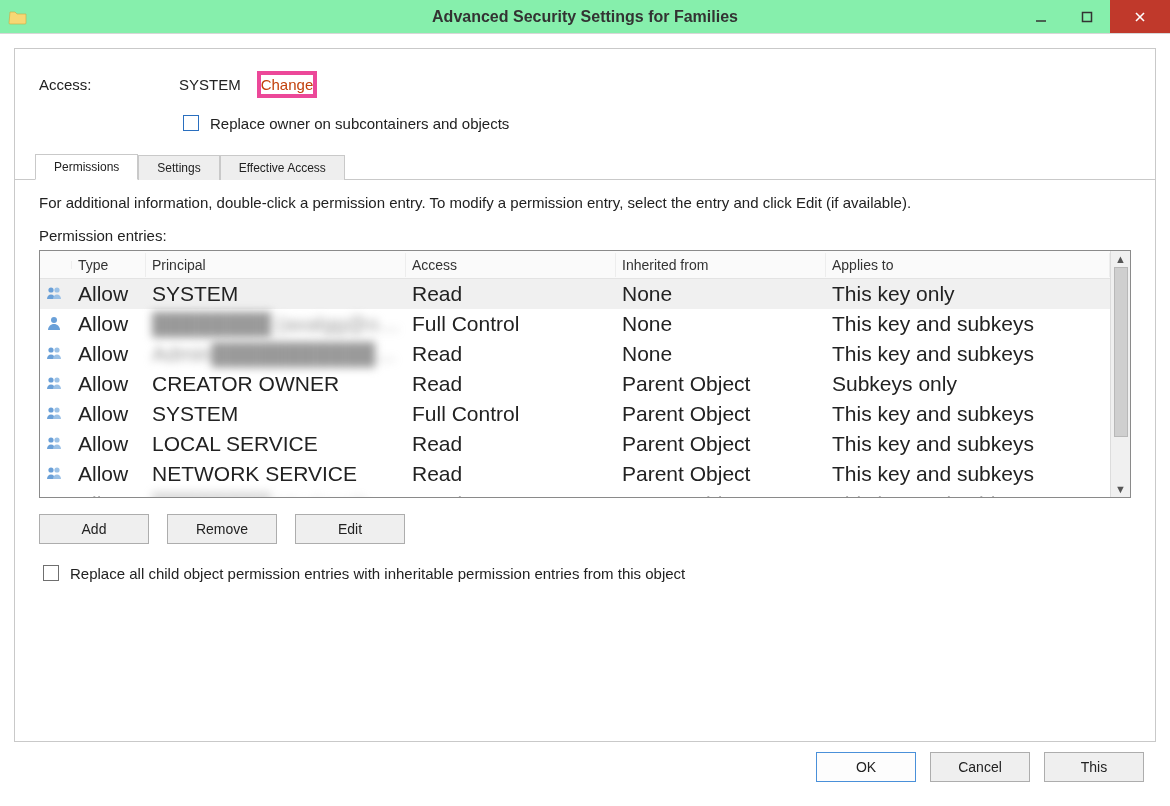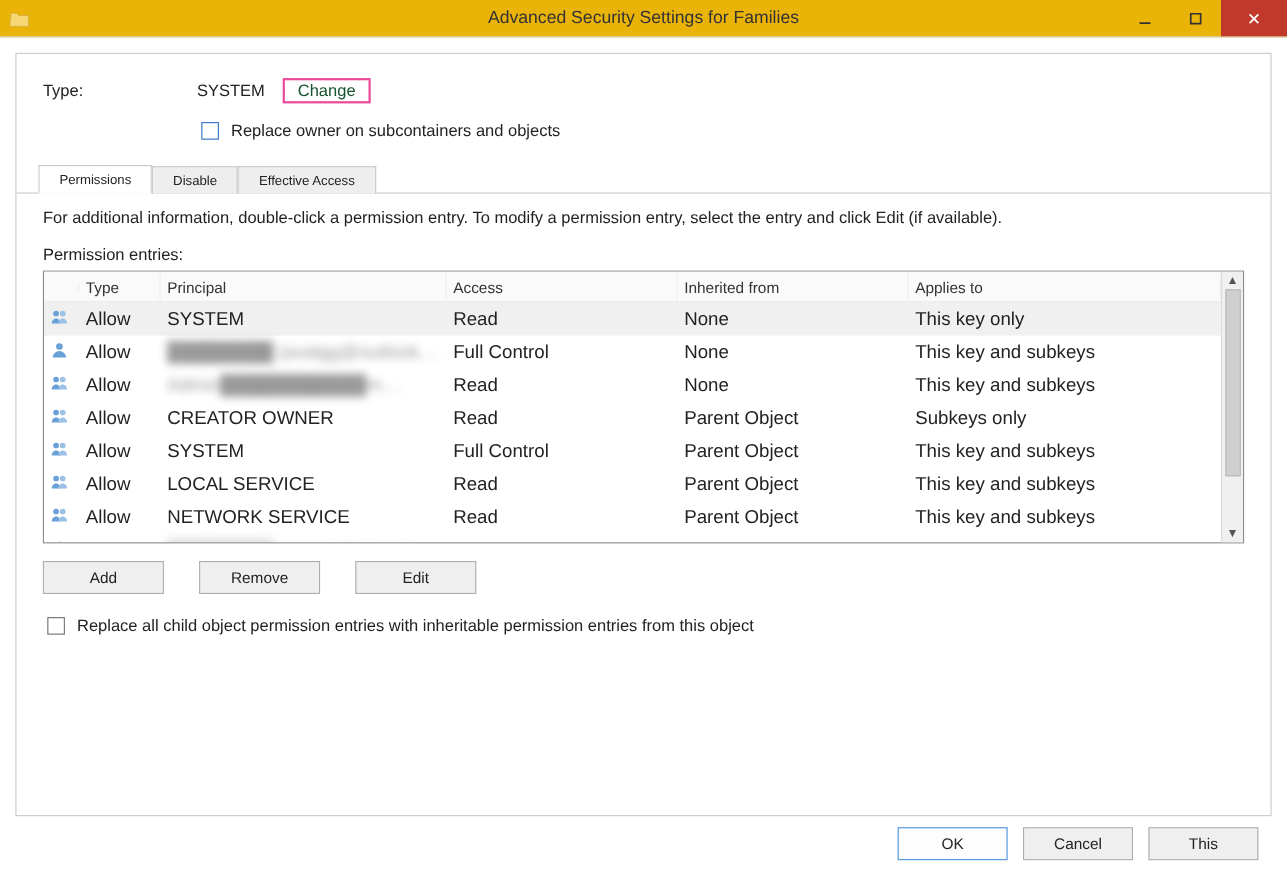--- a/index.html
+++ b/index.html
@@ -11,24 +11,25 @@
     background: #fff;
     width: 1170px;
     height: 806px;
     overflow: hidden;
   }
 
   
   .titlebar {
     height: 34px;
     border-bottom: 1px solid #d7d7d7;
-    background: #eab308;
+    background: #86efac;
     display: flex;
     align-items: center;
     position: relative;
+    font-weight: bold;
   }
   .titlebar .app-icon {
     width: 20px; height: 20px;
     margin-left: 8px;
     position: relative;
   }
   .titlebar .app-icon svg { width:20px; height:20px; }
   .titlebar .title {
     position: absolute;
     left: 0; right: 0;
@@ -77,23 +78,23 @@
     padding: 22px 24px 14px 24px;
   }
   .owner-row {
     display: flex;
     align-items: center;
     gap: 10px;
   }
   .owner-label { width: 130px; }
   .owner-value { }
   .change-link {
-    color: #14532d;
-    border: 2px solid #ec4899;
-    padding: 1px 12px;
+    color: #c2410c;
+    border: 4px solid #ec4899;
+    padding: 1px 0;
     margin-left: 6px;
     cursor: pointer;
     font-size: 15px;
   }
 
   .replace-row {
     margin-top: 14px;
     margin-left: 140px;
     display: flex;
     align-items: center;
@@ -168,21 +169,21 @@
     white-space: nowrap;
     overflow: hidden;
   }
   .lv-rows {
     flex: 1 1 auto;
     overflow: hidden;
   }
   .lv-row {
     height: 30px;
     align-items: center;
-    font-size: 17px;
+    font-size: 21px;
   }
   .lv-row > div {
     padding: 3px 6px;
     white-space: nowrap;
     overflow: hidden;
     text-overflow: ellipsis;
   }
   .lv-row.selected { background: #f0f0f0; }
   .lv-body { flex: 1 1 auto; display:flex; flex-direction:column; min-width:0; }
   .lv-scroll {
@@ -194,21 +195,21 @@
     padding: 2px 0;
   }
   .lv-scroll .arrow { font-size:11px; color:#555; cursor:pointer; }
   .lv-scroll .thumb { width:14px; background:#cfcfcf; flex:0 0 170px; border:1px solid #b8b8b8; margin-top:2px; }
 
   .row-icon svg { width:16px; height:16px; }
   .blur { filter: blur(4px); color:#999; }
 
   
   .actions {
-    display:flex; gap:32px;
+    display:flex; gap:18px;
     margin-top: 16px;
     margin-bottom: 14px;
   }
   .btn {
     min-width: 110px;
     height: 30px;
     border: 1px solid #adadad;
     background: #efefef;
     font-size: 14px;
     display:flex; align-items:center; justify-content:center;
@@ -257,33 +258,33 @@
         </svg>
     </div>
   </div>
 </div>
 
 <div class="shell">
   <div class="panel">
 
     <div class="owner-area">
       <div class="owner-row">
-        <span class="owner-label">Type:</span>
+        <span class="owner-label">Access:</span>
         <span class="owner-value">SYSTEM</span>
         <span class="change-link">Change</span>
       </div>
       <div class="replace-row">
         <input type="checkbox" class="win blue" style="">
         <span>Replace owner on subcontainers and objects</span>
       </div>
     </div>
 
     <div class="tabstrip">
       <div class="tab active">Permissions</div>
-      <div class="tab">Disable</div>
+      <div class="tab">Settings</div>
       <div class="tab">Effective Access</div>
     </div>
 
     <div class="tab-body">
       <div class="hint">For additional information, double-click a permission entry. To modify a permission entry, select the entry and click Edit (if available).</div>
       <div class="list-label">Permission entries:</div>
 
       <div class="listview">
         <div class="lv-body">
           <div class="lv-header lv-cols">

